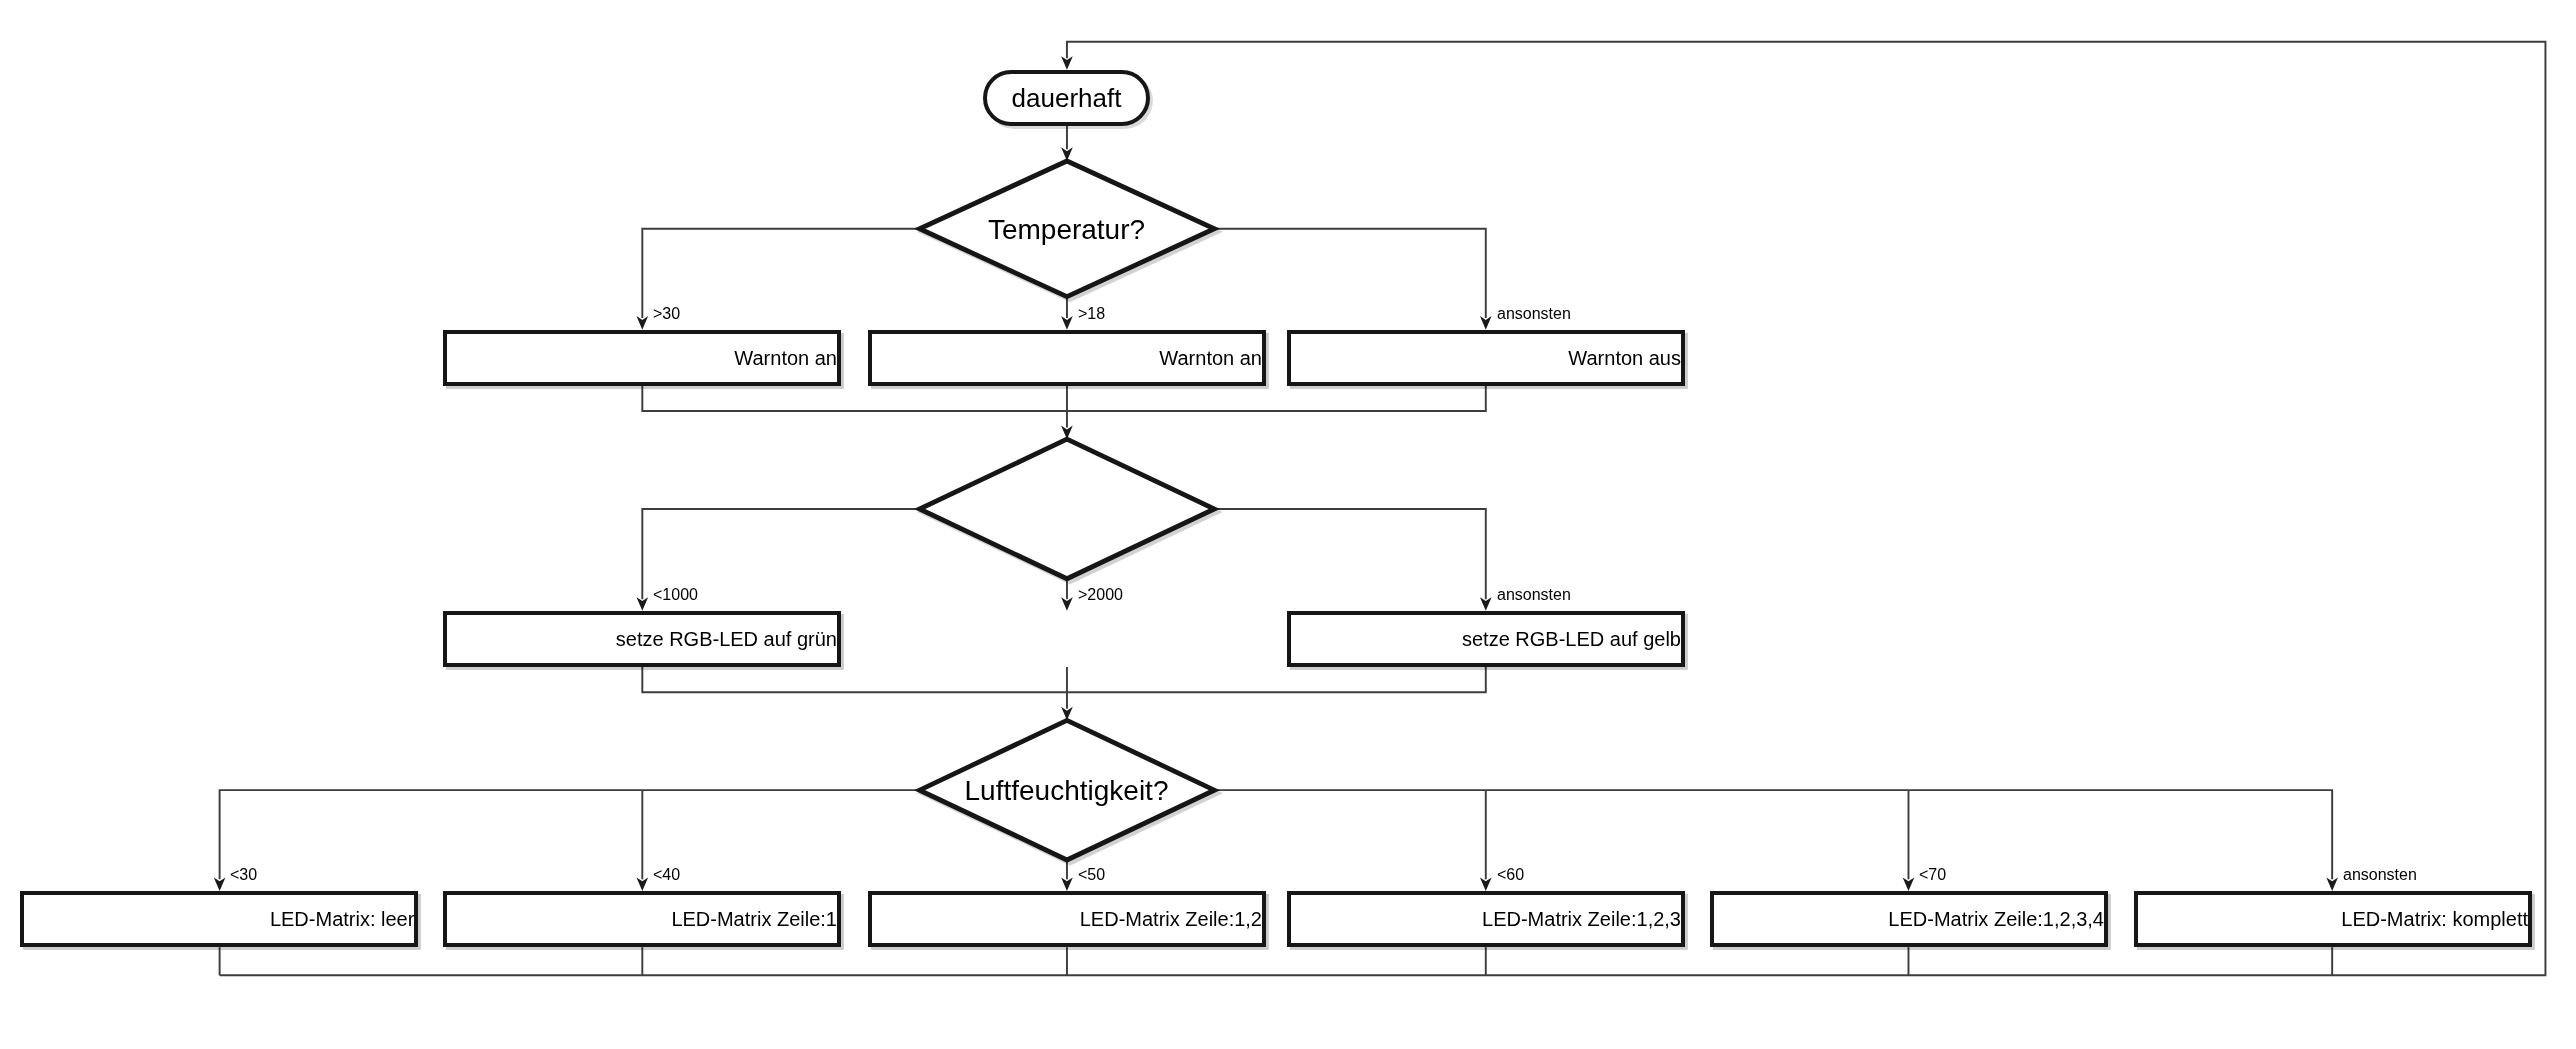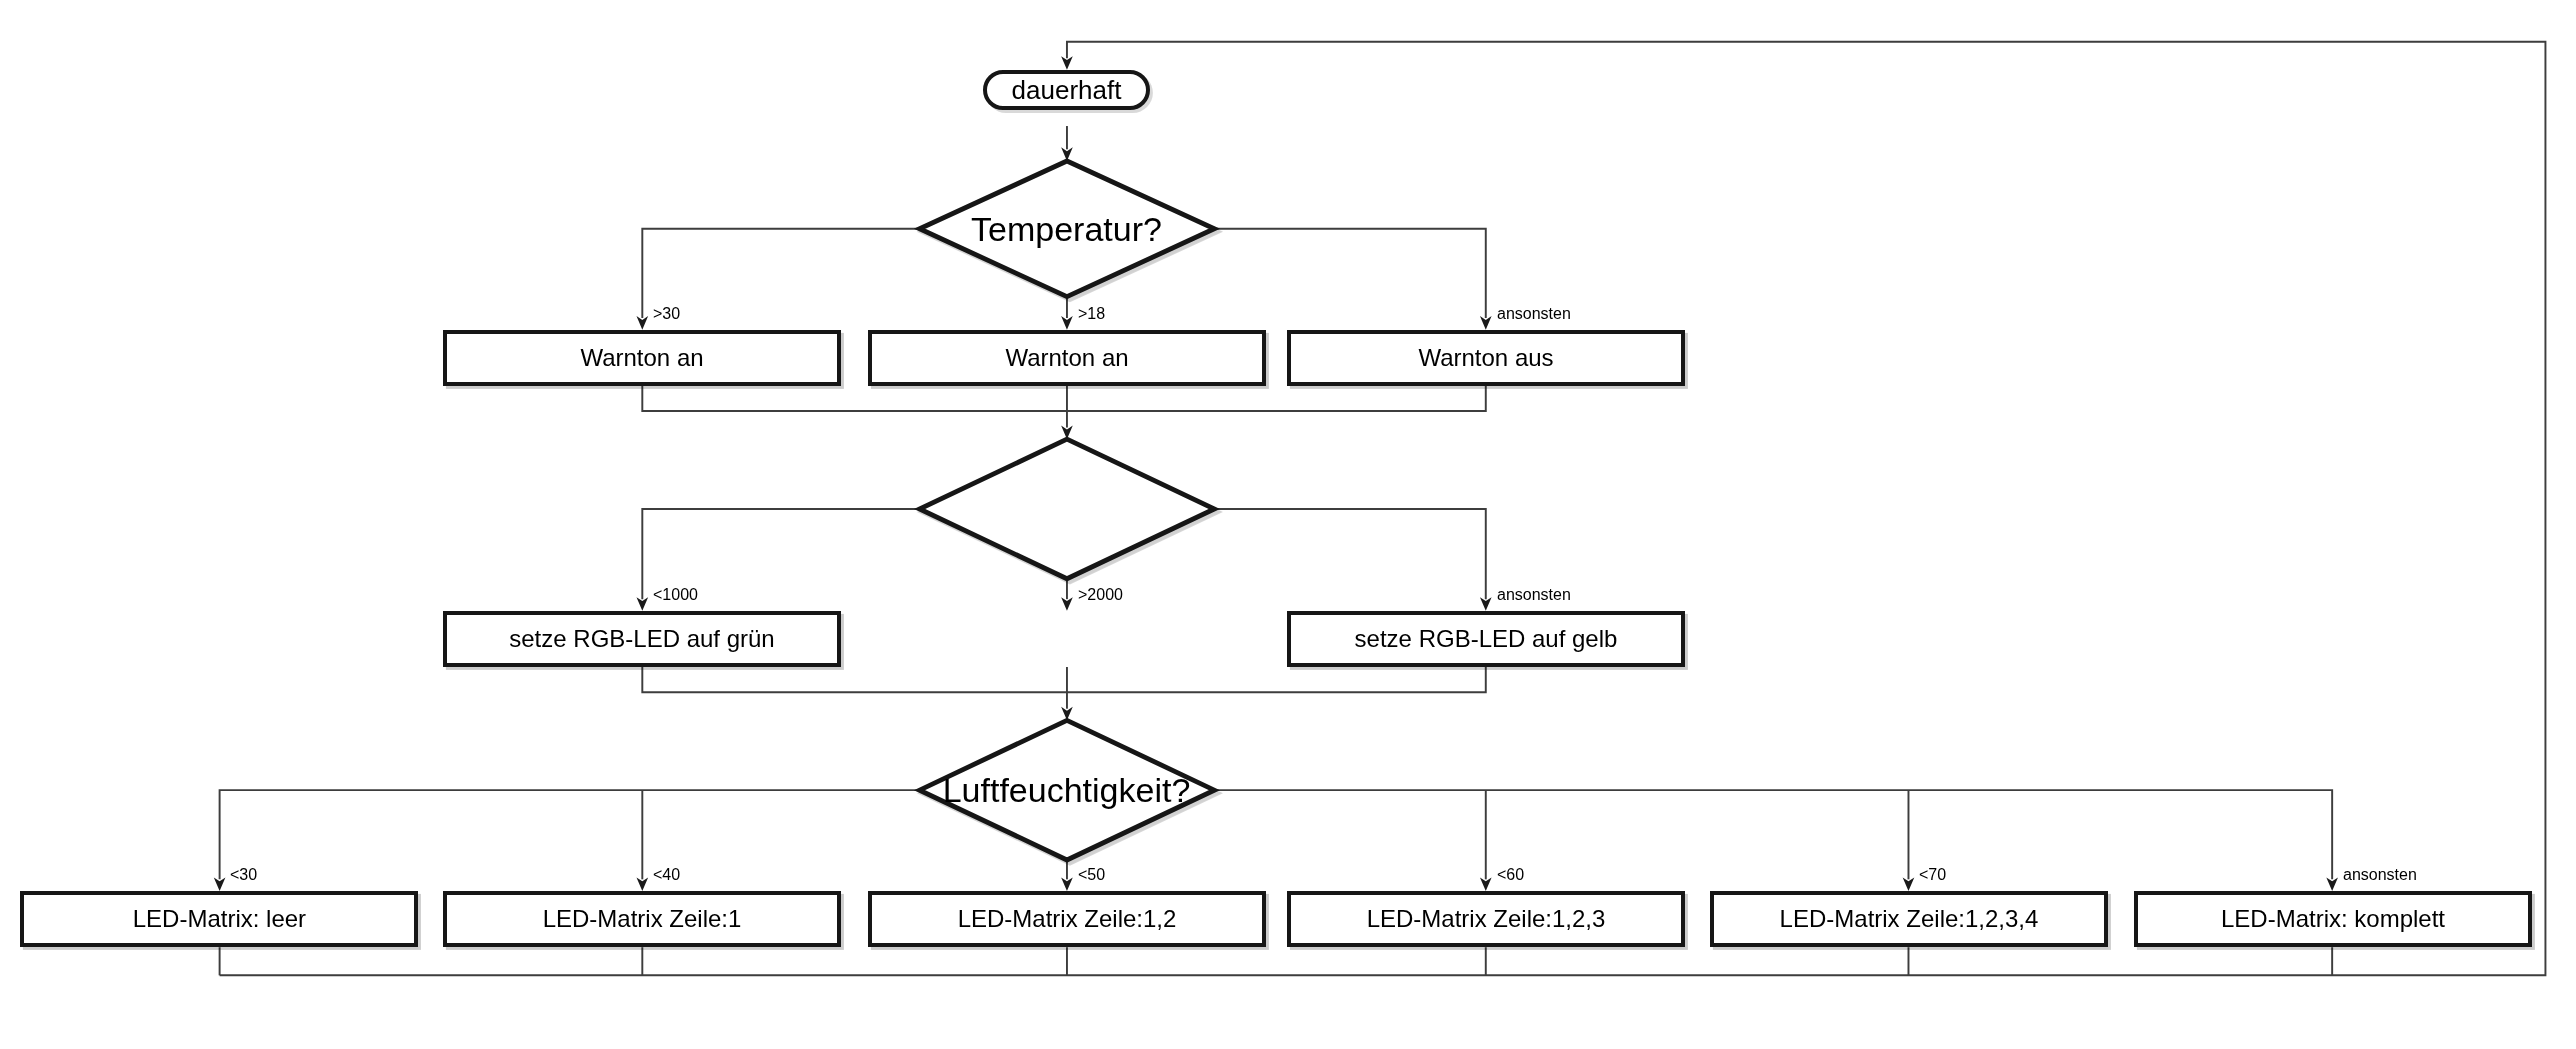--- a/index.html
+++ b/index.html
@@ -29,47 +29,47 @@
   .node-box {
     position: absolute;
     box-sizing: border-box;
     width: 398px;
     height: 56px;
     border: 4.8px solid #161616;
     background: #ffffff;
     box-shadow: 2.9px 2.9px 0 rgba(0,0,0,0.2);
     display: flex;
     align-items: center;
-    justify-content: center;
-    font-size: 24px;
+    justify-content: flex-end;
+    font-size: 20px;
     white-space: nowrap;
   }
   .pill {
     position: absolute;
     box-sizing: border-box;
     left: 983px; top: 70px;
-    width: 167px; height: 40px;
+    width: 167px; height: 56px;
     border: 4.8px solid #161616;
     border-radius: 28px;
     background: #ffffff;
     box-shadow: 2.9px 2.9px 0 rgba(0,0,0,0.15);
     display: flex;
     align-items: center;
     justify-content: center;
     font-size: 26px;
     white-space: nowrap;
   }
   .diamond-label {
     position: absolute;
     left: 919px;
     width: 295px; height: 43px;
     display: flex;
     align-items: center;
     justify-content: center;
-    font-size: 34px;
+    font-size: 28px;
     white-space: nowrap;
     pointer-events: none;
   }
   .edge-label {
     position: absolute;
     font-size: 16px;
     line-height: 25px;
     white-space: nowrap;
   }
 </style>

